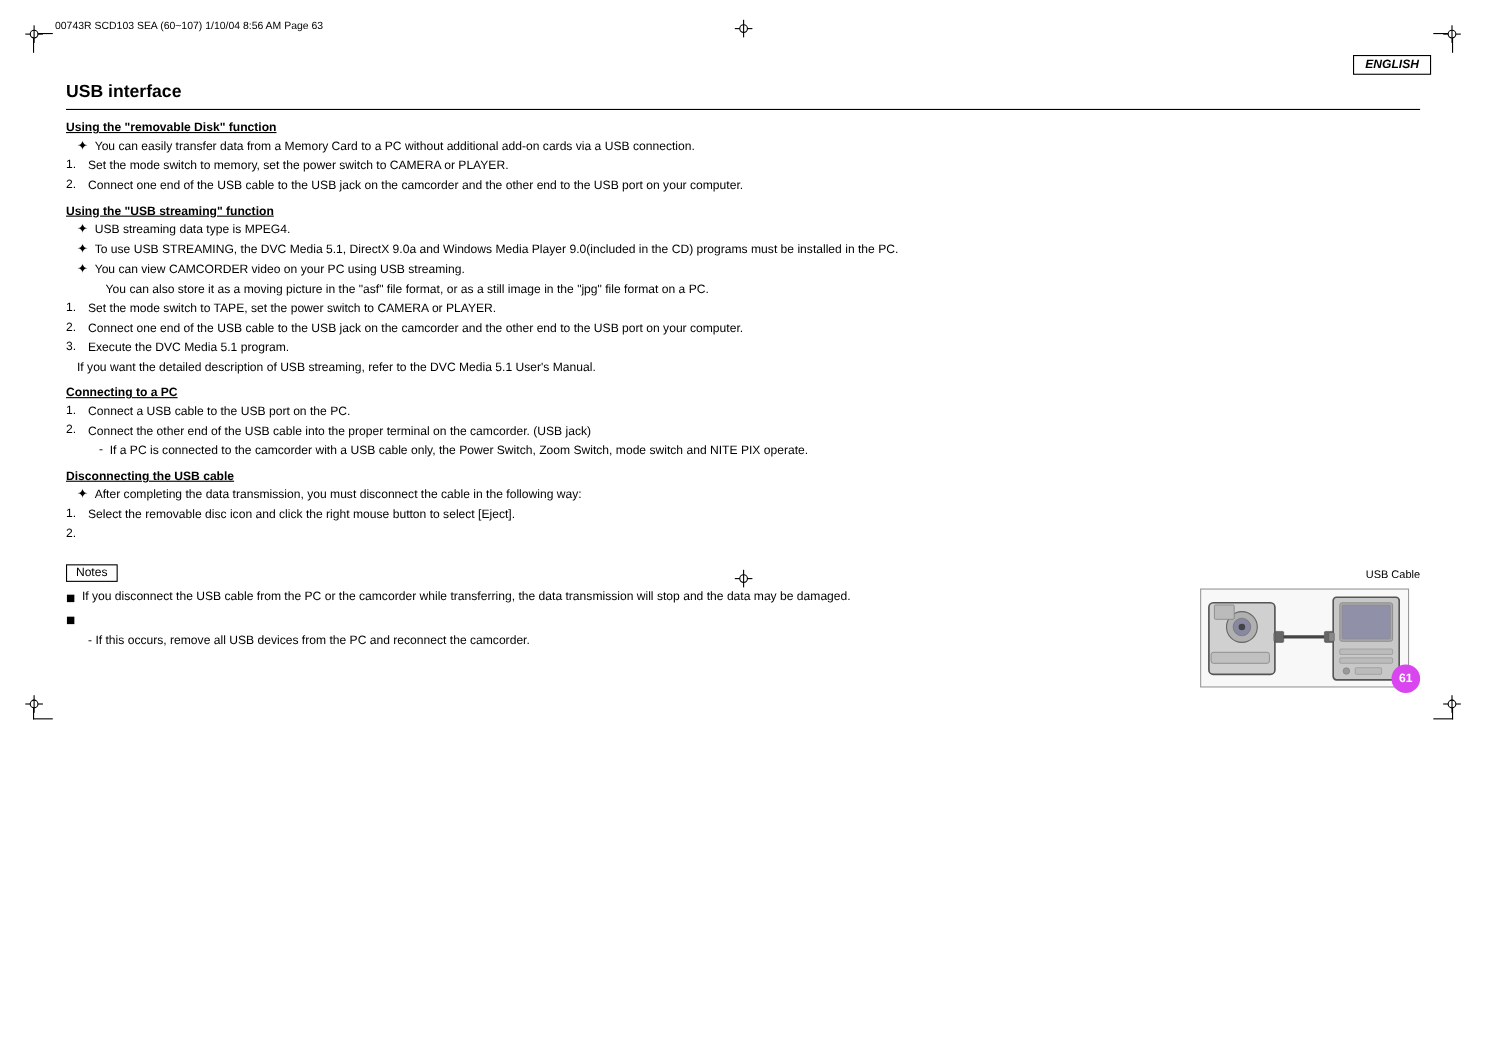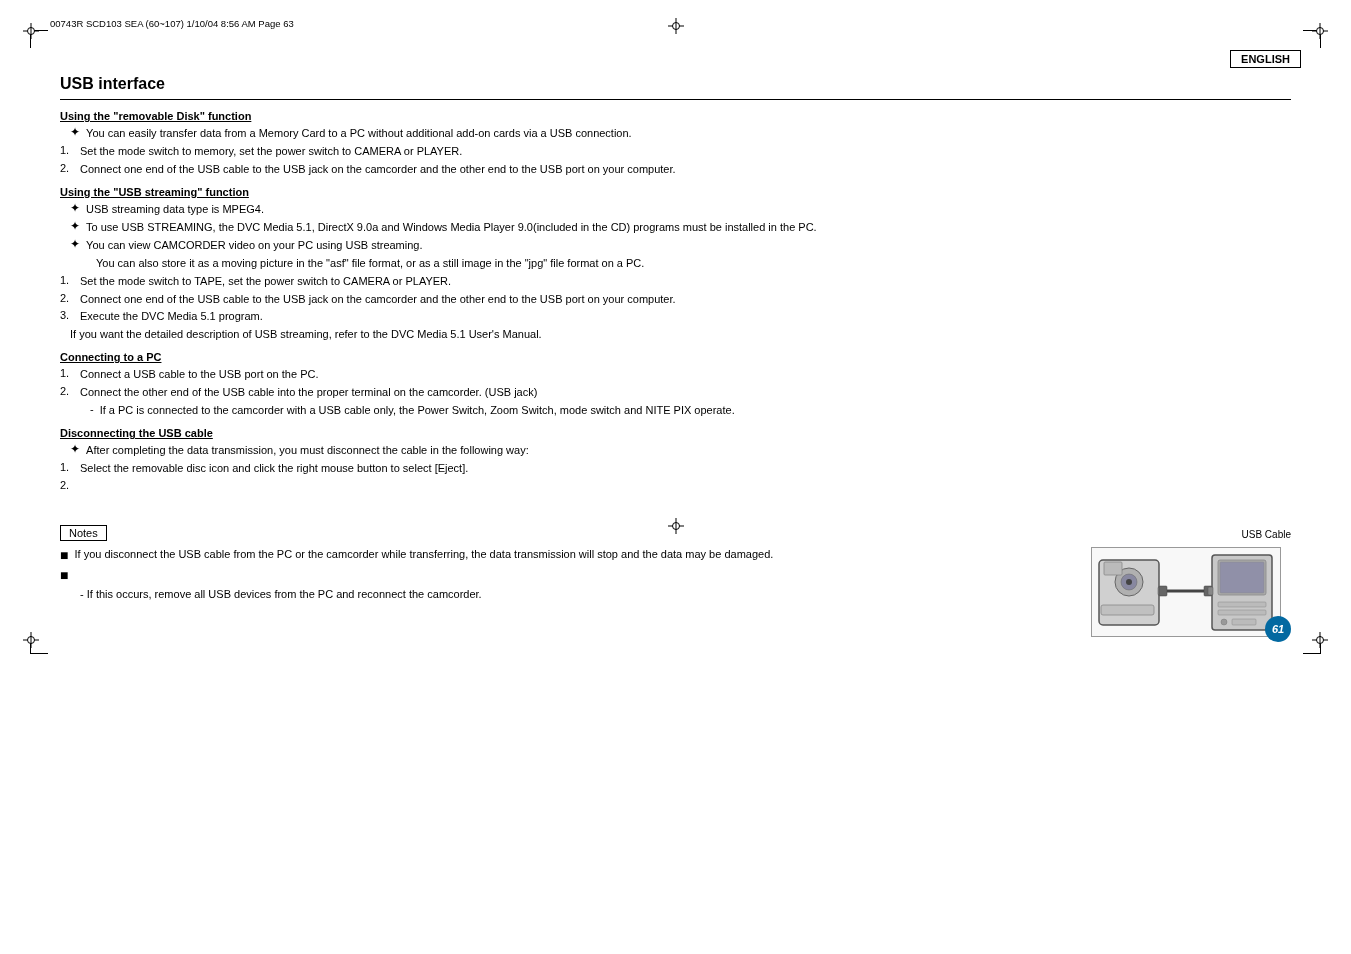--- a/index.html
+++ b/index.html
@@ -50,20 +50,21 @@
     }
 
     .english-badge {
       position: absolute;
       top: 50px;
       right: 50px;
       border: 1px solid #000;
       padding: 2px 10px;
       font-size: 11px;
       font-weight: bold;
+      font-style: italic;
     }
 
     
     .main-content {
       position: absolute;
       top: 75px;
       left: 60px;
       right: 60px;
       bottom: 120px;
     }
@@ -148,21 +149,21 @@
     }
 
     
     .notes-box {
       display: inline-block;
       border: 1px solid #000;
       padding: 1px 8px;
       font-size: 11px;
       font-weight: normal;
       margin-bottom: 6px;
-      margin-top: 22px;
+      margin-top: 10px;
     }
 
     .notes-content-area {
       display: flex;
       align-items: flex-start;
       gap: 20px;
     }
 
     .notes-text-col {
       flex: 1;
@@ -212,29 +213,28 @@
       font-size: 10px;
     }
 
     
     .page-number {
       position: absolute;
       bottom: -5px;
       right: 0;
       width: 26px;
       height: 26px;
-      background: #0369a1;
+      background: #d946ef;
       color: #fff;
       border-radius: 50%;
       display: flex;
       align-items: center;
       justify-content: center;
       font-size: 11px;
       font-weight: bold;
-      font-style: italic;
     }
 
     
     .crosshair {
       position: absolute;
       width: 16px;
       height: 16px;
     }
 
     .crosshair::before {

